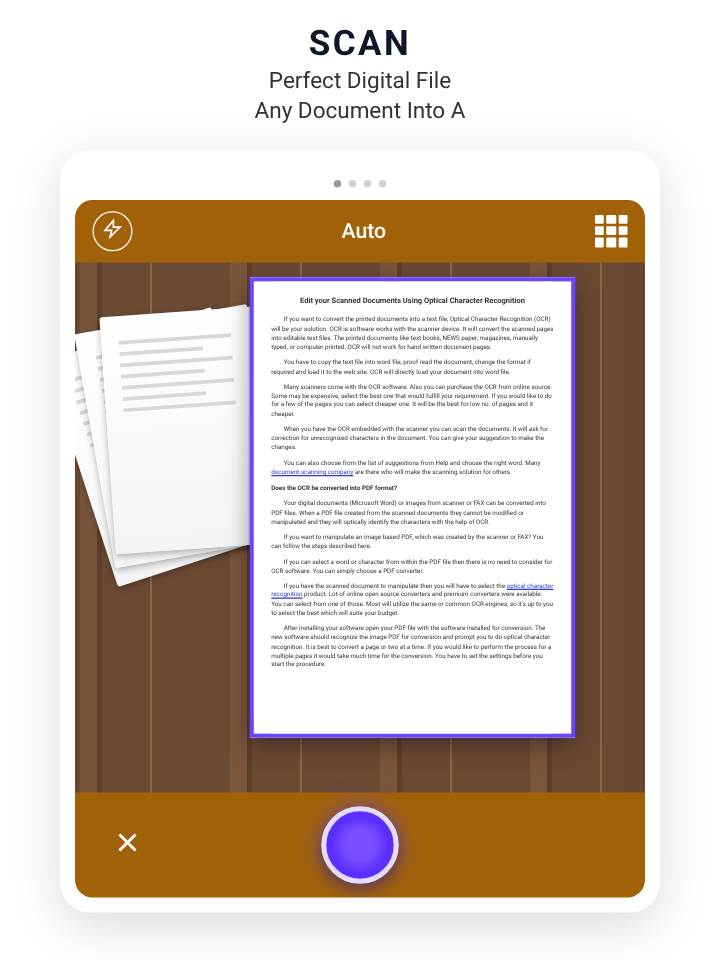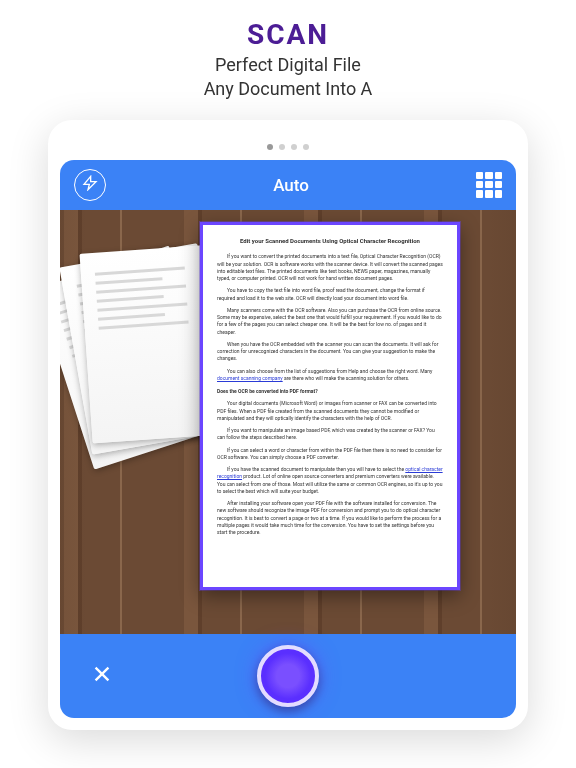--- a/index.html
+++ b/index.html
@@ -10,21 +10,21 @@
   background: #ffffff;
   overflow: hidden;
 }
 .promo-header {
   text-align: center;
   padding: 18px 0 8px 0;
 }
 .promo-title {
   font-size: 28px;
   font-weight: 700;
-  color: #4c1d95;
+  color: #0f172a;
   letter-spacing: 2px;
 }
 .promo-subtitle {
   font-size: 18px;
   color: #333;
   line-height: 1.35;
   margin-top: 2px;
 }
 .tablet-frame {
   width: 480px;
@@ -47,21 +47,21 @@
 .tablet-dots span {
   width: 6px; height: 6px; border-radius: 50%;
   background: #d0d0d0;
 }
 .tablet-dots span:first-child { background: #999; }
 .app-screen {
   width: 100%;
   height: 100%;
   border-radius: 14px;
   overflow: hidden;
-  background: #3b82f6;
+  background: #a16207;
   display: flex;
   flex-direction: column;
   margin-top: 28px;
   height: calc(100% - 28px);
 }
 .top-bar {
   height: 50px;
   display: flex;
   align-items: center;
   justify-content: space-between;

